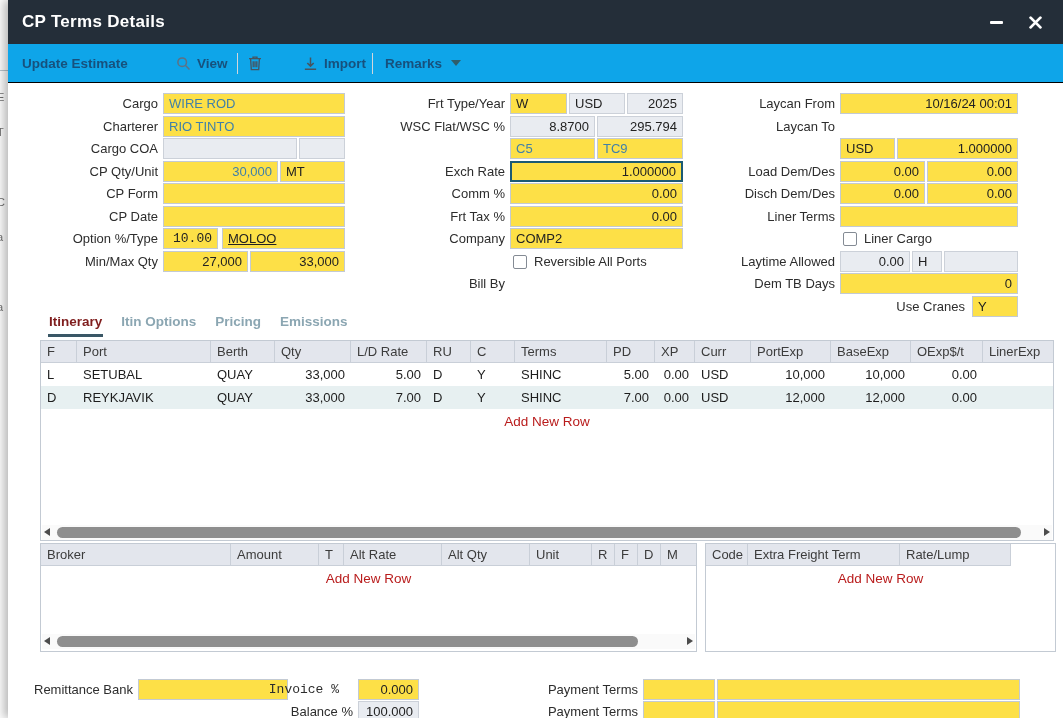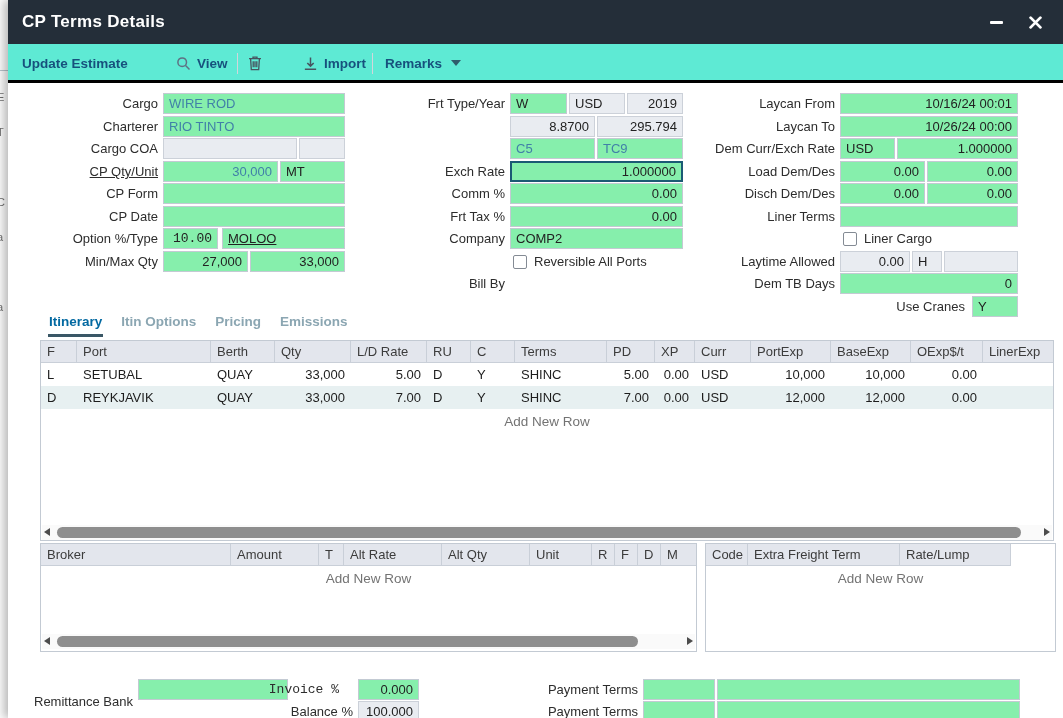--- a/index.html
+++ b/index.html
@@ -15,53 +15,53 @@
 
   .dialog { position:absolute; left:8px; top:0; width:1055px; height:718px; background:#fff; box-shadow:-4px 0 9px rgba(0,0,0,.28); }
 
   
   .titlebar { position:absolute; left:0; top:0; width:100%; height:44px; background:#242e39; }
   .title { position:absolute; left:14px; top:0; line-height:44px; font-size:17px; font-weight:bold; color:#ffffff; letter-spacing:.3px; }
   .win-btn { position:absolute; top:0; height:44px; width:26px; cursor:pointer; display:flex; align-items:center; justify-content:center; }
   .win-min-glyph { width:13px; height:3px; background:#fff; border-radius:1px; }
 
   
-  .toolbar { position:absolute; left:0; top:44px; width:100%; height:39px; background:#5eead4; border-bottom:3px solid #000000; }
+  .toolbar { position:absolute; left:0; top:44px; width:100%; height:39px; background:#0ea5e9; border-bottom:1px solid #000000; }
   .tb-item { position:absolute; top:0; height:38px; display:flex; align-items:center; gap:6px; font-size:13.5px; font-weight:bold; color:#17517d; cursor:pointer; white-space:nowrap; }
   .tb-sep { position:absolute; top:9px; width:1px; height:21px; background:#d2d6db; }
   .caret { width:0; height:0; border-left:5px solid transparent; border-right:5px solid transparent; border-top:6px solid #2f5d6b; margin-left:3px; }
 
   
   .lbl { position:absolute; height:21px; line-height:21px; font-size:13px; color:#2d2d2d; text-align:right; white-space:nowrap; }
-  .fld { position:absolute; height:21px; line-height:19px; font-size:13px; color:#222; background:#86efac; border:1px solid #c3cad3; padding:0 5px; white-space:nowrap; overflow:hidden; }
+  .fld { position:absolute; height:21px; line-height:19px; font-size:13px; color:#222; background:#fde047; border:1px solid #c3cad3; padding:0 5px; white-space:nowrap; overflow:hidden; }
   .fld.gray { background:#e9ecf1; border-color:#ccd1d9; }
   .fld.blue { color:#4180a8; }
   .fld.r { text-align:right; }
   .fld.focus { border:2px solid #1b5a74; line-height:17px; }
   .chkrow { position:absolute; height:21px; display:flex; align-items:center; gap:7px; font-size:13px; color:#2d2d2d; }
   .chk { width:14px; height:14px; border:1px solid #848b94; border-radius:2px; background:#fff; cursor:pointer; }
 
   
   .tabs { position:absolute; left:40px; top:312px; display:flex; gap:17px; font-size:13.5px; font-weight:bold; }
   .tab { color:#8ba6b2; padding:2px 1px 5px 1px; cursor:pointer; }
-  .tab.active { color:#0369a1; border-bottom:3px solid #3a5766; }
+  .tab.active { color:#7f1d1d; border-bottom:3px solid #3a5766; }
 
   
   .panel { position:absolute; background:#fff; border:1px solid #c3cad3; overflow:hidden; }
   .grid-row { display:grid; width:100%; }
   .itin-cols { grid-template-columns:36px 134px 64px 76px 76px 44px 44px 92px 48px 40px 56px 80px 80px 72px 1fr; }
   .broker-cols { grid-template-columns:190px 88px 25px 98px 88px 62px 23px 23px 23px 1fr; }
   .extra-cols { grid-template-columns:42px 152px 111px 1fr; }
   .hc { height:22px; line-height:21px; font-size:13px; color:#3c3c3c; background:#e3e6ed; border-right:1px solid #c9cfd8; border-bottom:1px solid #c9cfd8; padding:0 6px; overflow:hidden; white-space:nowrap; }
   .hc.fill { border-right:none; }
   .hc.nofill { background:transparent; border:none; }
   .dc { height:23px; line-height:23px; font-size:13px; color:#1d1d1d; padding:0 6px; overflow:hidden; white-space:nowrap; cursor:pointer; }
   .num { text-align:right; }
   .stripe .dc { background:#e7f0f1; }
-  .add-row { position:absolute; left:0; width:100%; text-align:center; font-size:13.5px; color:#737373; cursor:pointer; }
+  .add-row { position:absolute; left:0; width:100%; text-align:center; font-size:13.5px; color:#b91c1c; cursor:pointer; }
 
   
   .hscroll { position:absolute; left:1px; right:1px; height:15px; background:#fafafa; }
   .hs-thumb { position:absolute; top:2px; height:11px; background:#8e8e8e; border-radius:6px; cursor:pointer; }
   .hs-arrow { position:absolute; top:3px; width:0; height:0; border:4.5px solid transparent; cursor:pointer; }
   .hs-arrow.left  { left:2px;  border-right:6px solid #4c4c4c; border-left:none; }
   .hs-arrow.right { right:2px; border-left:6px solid #4c4c4c; border-right:none; }
 
   svg { display:block; }
 </style>
@@ -120,43 +120,44 @@
   <div class="lbl" style="left:0;width:150px;top:93px;">Cargo</div>
   <div class="fld blue" style="left:155px;width:182px;top:93px;">WIRE ROD</div>
 
   <div class="lbl" style="left:0;width:150px;top:116px;">Charterer</div>
   <div class="fld blue" style="left:155px;width:182px;top:116px;">RIO TINTO</div>
 
   <div class="lbl" style="left:0;width:150px;top:138px;">Cargo COA</div>
   <div class="fld gray" style="left:155px;width:134px;top:138px;"></div>
   <div class="fld gray" style="left:291px;width:46px;top:138px;"></div>
 
-  <div class="lbl" style="left:0;width:150px;top:161px;text-decoration:underline;">CP Qty/Unit</div>
+  <div class="lbl" style="left:0;width:150px;top:161px;">CP Qty/Unit</div>
   <div class="fld blue r" style="left:155px;width:115px;top:161px;">30,000</div>
   <div class="fld" style="left:272px;width:65px;top:161px;">MT</div>
 
   <div class="lbl" style="left:0;width:150px;top:183px;">CP Form</div>
   <div class="fld" style="left:155px;width:182px;top:183px;"></div>
 
   <div class="lbl" style="left:0;width:150px;top:206px;">CP Date</div>
   <div class="fld" style="left:155px;width:182px;top:206px;"></div>
 
   <div class="lbl" style="left:0;width:150px;top:228px;">Option %/Type</div>
   <div class="fld r" style="left:155px;width:55px;top:228px;font-family:Liberation Mono, monospace;">10.00</div>
   <div class="fld" style="left:214px;width:123px;top:228px;text-decoration:underline;">MOLOO</div>
 
   <div class="lbl" style="left:0;width:150px;top:251px;">Min/Max Qty</div>
   <div class="fld r" style="left:155px;width:85px;top:251px;">27,000</div>
   <div class="fld r" style="left:242px;width:95px;top:251px;">33,000</div>
 
   <div class="lbl" style="left:330px;width:167px;top:93px;">Frt Type/Year</div>
   <div class="fld" style="left:502px;width:57px;top:93px;">W</div>
   <div class="fld gray" style="left:561px;width:56px;top:93px;">USD</div>
-  <div class="fld gray r" style="left:619px;width:56px;top:93px;">2019</div>
-
+  <div class="fld gray r" style="left:619px;width:56px;top:93px;">2025</div>
+
+  <div class="lbl" style="left:330px;width:167px;top:116px;">WSC Flat/WSC %</div>
   <div class="fld gray r" style="left:502px;width:85px;top:116px;">8.8700</div>
   <div class="fld gray r" style="left:589px;width:86px;top:116px;">295.794</div>
 
   <div class="fld blue" style="left:502px;width:85px;top:138px;">C5</div>
   <div class="fld blue" style="left:589px;width:86px;top:138px;">TC9</div>
 
   <div class="lbl" style="left:330px;width:167px;top:161px;">Exch Rate</div>
   <div class="fld r focus" style="left:502px;width:173px;top:161px;">1.000000</div>
 
   <div class="lbl" style="left:330px;width:167px;top:183px;">Comm %</div>
@@ -172,23 +173,21 @@
     <div class="chk"></div>
     <span>Reversible All Ports</span>
   </div>
 
   <div class="lbl" style="left:330px;width:167px;top:273px;">Bill By</div>
 
   <div class="lbl" style="left:660px;width:167px;top:93px;">Laycan From</div>
   <div class="fld r" style="left:832px;width:178px;top:93px;">10/16/24 00:01</div>
 
   <div class="lbl" style="left:660px;width:167px;top:116px;">Laycan To</div>
-  <div class="fld r" style="left:832px;width:178px;top:116px;">10/26/24 00:00</div>
-
-  <div class="lbl" style="left:660px;width:167px;top:138px;">Dem Curr/Exch Rate</div>
+
   <div class="fld" style="left:832px;width:55px;top:138px;">USD</div>
   <div class="fld r" style="left:889px;width:121px;top:138px;">1.000000</div>
 
   <div class="lbl" style="left:660px;width:167px;top:161px;">Load Dem/Des</div>
   <div class="fld r" style="left:832px;width:85px;top:161px;">0.00</div>
   <div class="fld r" style="left:919px;width:91px;top:161px;">0.00</div>
 
   <div class="lbl" style="left:660px;width:167px;top:183px;">Disch Dem/Des</div>
   <div class="fld r" style="left:832px;width:85px;top:183px;">0.00</div>
   <div class="fld r" style="left:919px;width:91px;top:183px;">0.00</div>
@@ -303,21 +302,21 @@
   <div class="panel" style="left:697px;top:543px;width:351px;height:109px;">
     <div class="grid-row extra-cols">
       <div class="hc">Code</div>
       <div class="hc">Extra Freight Term</div>
       <div class="hc">Rate/Lump</div>
       <div class="hc nofill"></div>
     </div>
     <div class="add-row" style="top:27px;">Add New Row</div>
   </div>
 
-  <div class="lbl" style="left:0;width:125px;top:679px;margin-top:12px;">Remittance Bank</div>
+  <div class="lbl" style="left:0;width:125px;top:679px;">Remittance Bank</div>
   <div class="fld" style="left:130px;width:150px;top:679px;"></div>
 
   <div class="lbl" style="left:231px;width:100px;top:679px;font-family:Liberation Mono, monospace;">Invoice %</div>
   <div class="fld r" style="left:350px;width:61px;top:679px;">0.000</div>
 
   <div class="lbl" style="left:245px;width:100px;top:701px;">Balance %</div>
   <div class="fld gray r" style="left:350px;width:61px;top:701px;">100.000</div>
 
   <div class="lbl" style="left:512px;width:118px;top:679px;">Payment Terms</div>
   <div class="fld" style="left:635px;width:72px;top:679px;"></div>

